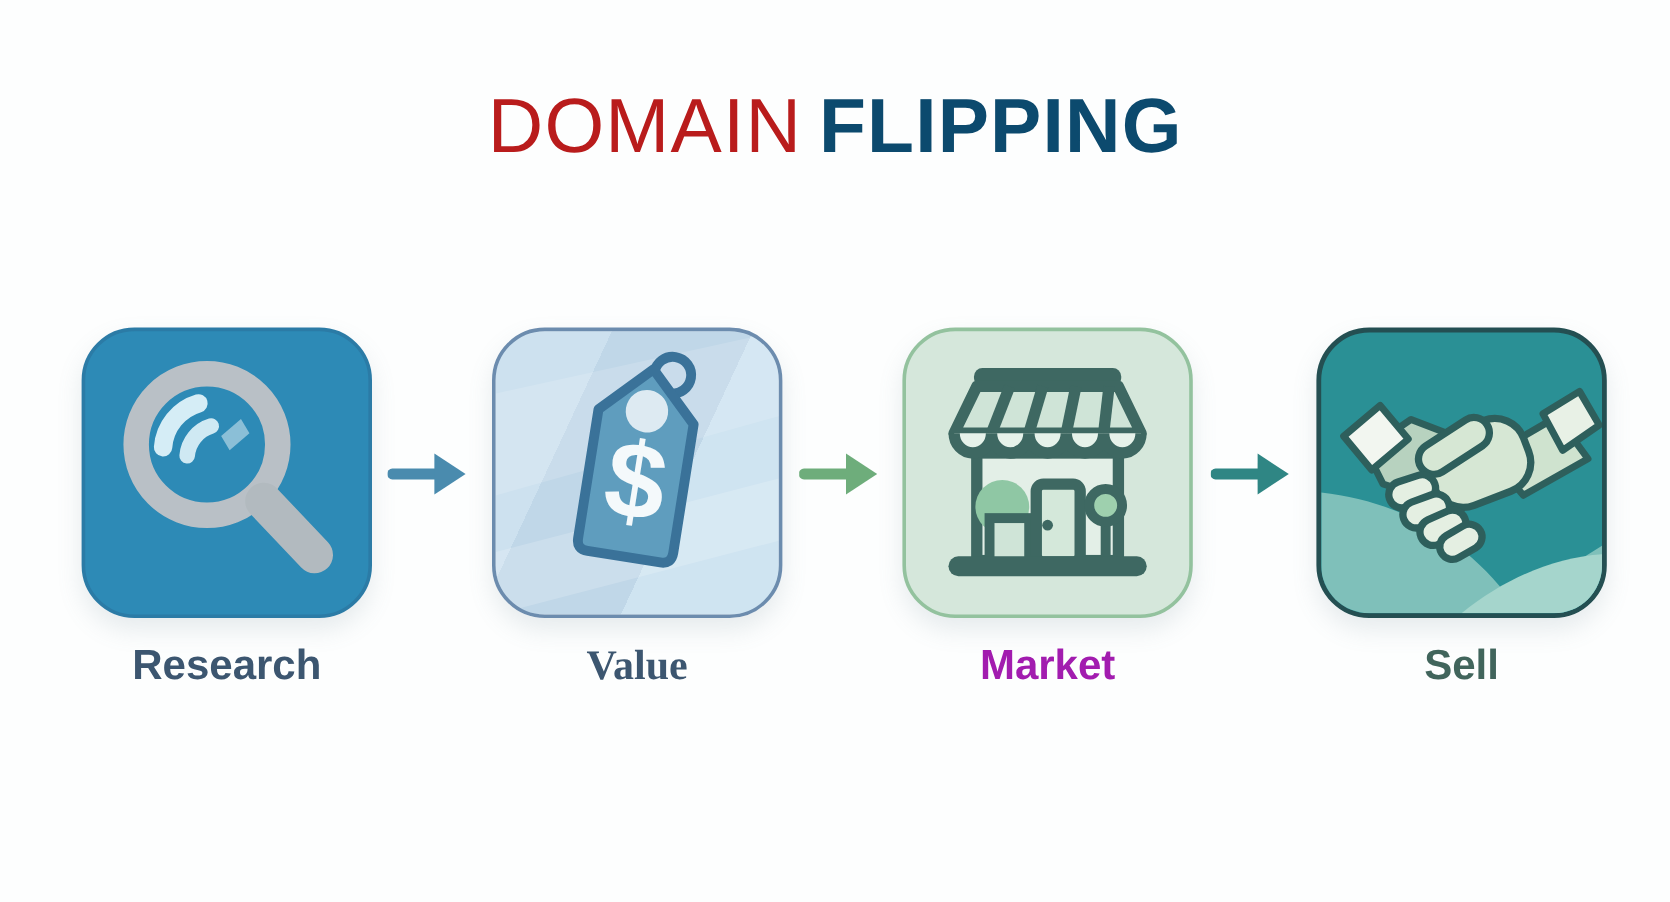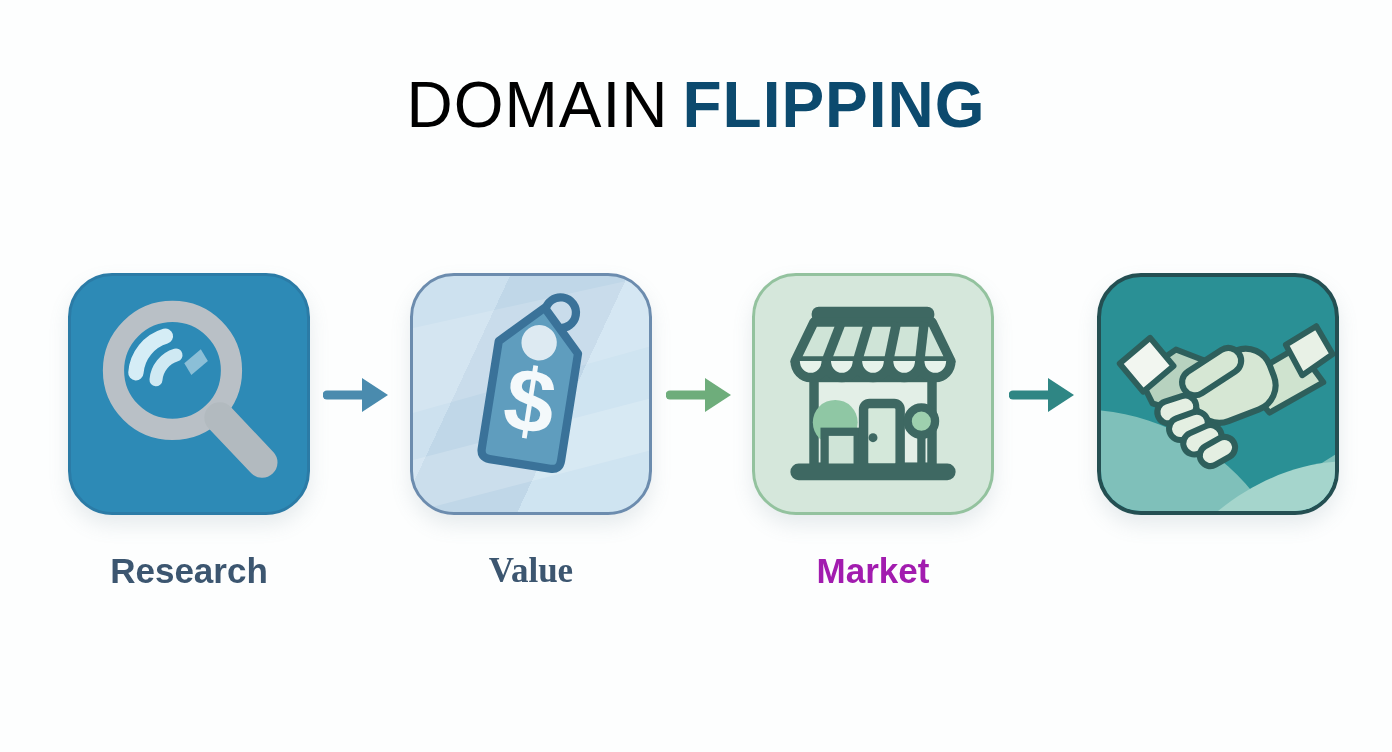--- a/index.html
+++ b/index.html
@@ -5,41 +5,41 @@
   html,body{margin:0;padding:0;background:#ffffff;}
   .canvas{
     position:relative;width:1392px;height:752px;background:#fdfefe;
     font-family:"Liberation Sans",sans-serif;overflow:hidden;
   }
   
   .title{
     position:absolute;top:68px;left:0;width:100%;text-align:center;
     font-size:64px;letter-spacing:1px;white-space:nowrap;
   }
-  .title .w-light{color:#000000;font-weight:400;}
+  .title .w-light{color:#b91c1c;font-weight:400;}
   .title .w-bold{color:#0c4a6e;font-weight:700;margin-left:14px;}
 
   
   .step-box{
     position:absolute;top:273px;width:242px;height:242px;border-radius:44px;
     box-shadow:0 10px 20px rgba(110,135,150,0.16);overflow:hidden;box-sizing:border-box;
   }
   .step-box svg{display:block;width:100%;height:100%;}
   #box-research{left:68px;background:#2d8ab6;border:3px solid #2b7ba6;}
   #box-value{
     left:410px;border:3px solid #6c8cae;
     background:linear-gradient(115deg,#cde1ef 0 28%,#c0d7e8 28% 62%,#cfe4f1 62% 100%);
   }
   #box-market{left:752px;background:#d5e7db;border:3px solid #93c29e;}
   #box-sell{left:1097px;background:#2a9095;border:4px solid #244f52;}
 
   
   .step-label{
     position:absolute;top:535px;width:242px;text-align:center;
-    font-size:35px;font-weight:700;margin-top:16px;
+    font-size:35px;font-weight:700;
   }
   #label-research{left:68px;color:#3c5670;}
   #label-value{left:410px;color:#3c5670;font-family:Liberation Serif, serif;}
   #label-market{left:752px;color:#a21caf;}
   #label-sell{left:1097px;color:#41655c;}
 
   
   .flow-arrow{position:absolute;top:371px;width:70px;height:48px;}
   #arrow-1{left:323px;color:#4a8bae;}
   #arrow-2{left:666px;color:#6ead7b;}
@@ -131,14 +131,15 @@
         <rect x="29" y="59" width="17" height="9.5" rx="4.7" fill="#e4efe2" transform="rotate(-20 37 64)"></rect>
         <rect x="35" y="65" width="17" height="9.5" rx="4.7" fill="#e4efe2" transform="rotate(-24 43 70)"></rect>
         <rect x="42" y="70" width="16" height="9" rx="4.5" fill="#e4efe2" transform="rotate(-30 50 75)"></rect>
       </g>
     </svg>
   </div>
 
   <div class="step-label" id="label-research">Research</div>
   <div class="step-label" id="label-value">Value</div>
   <div class="step-label" id="label-market">Market</div>
+  <div class="step-label" id="label-sell">Sell</div>
 
 </div>
 
 </body></html>

